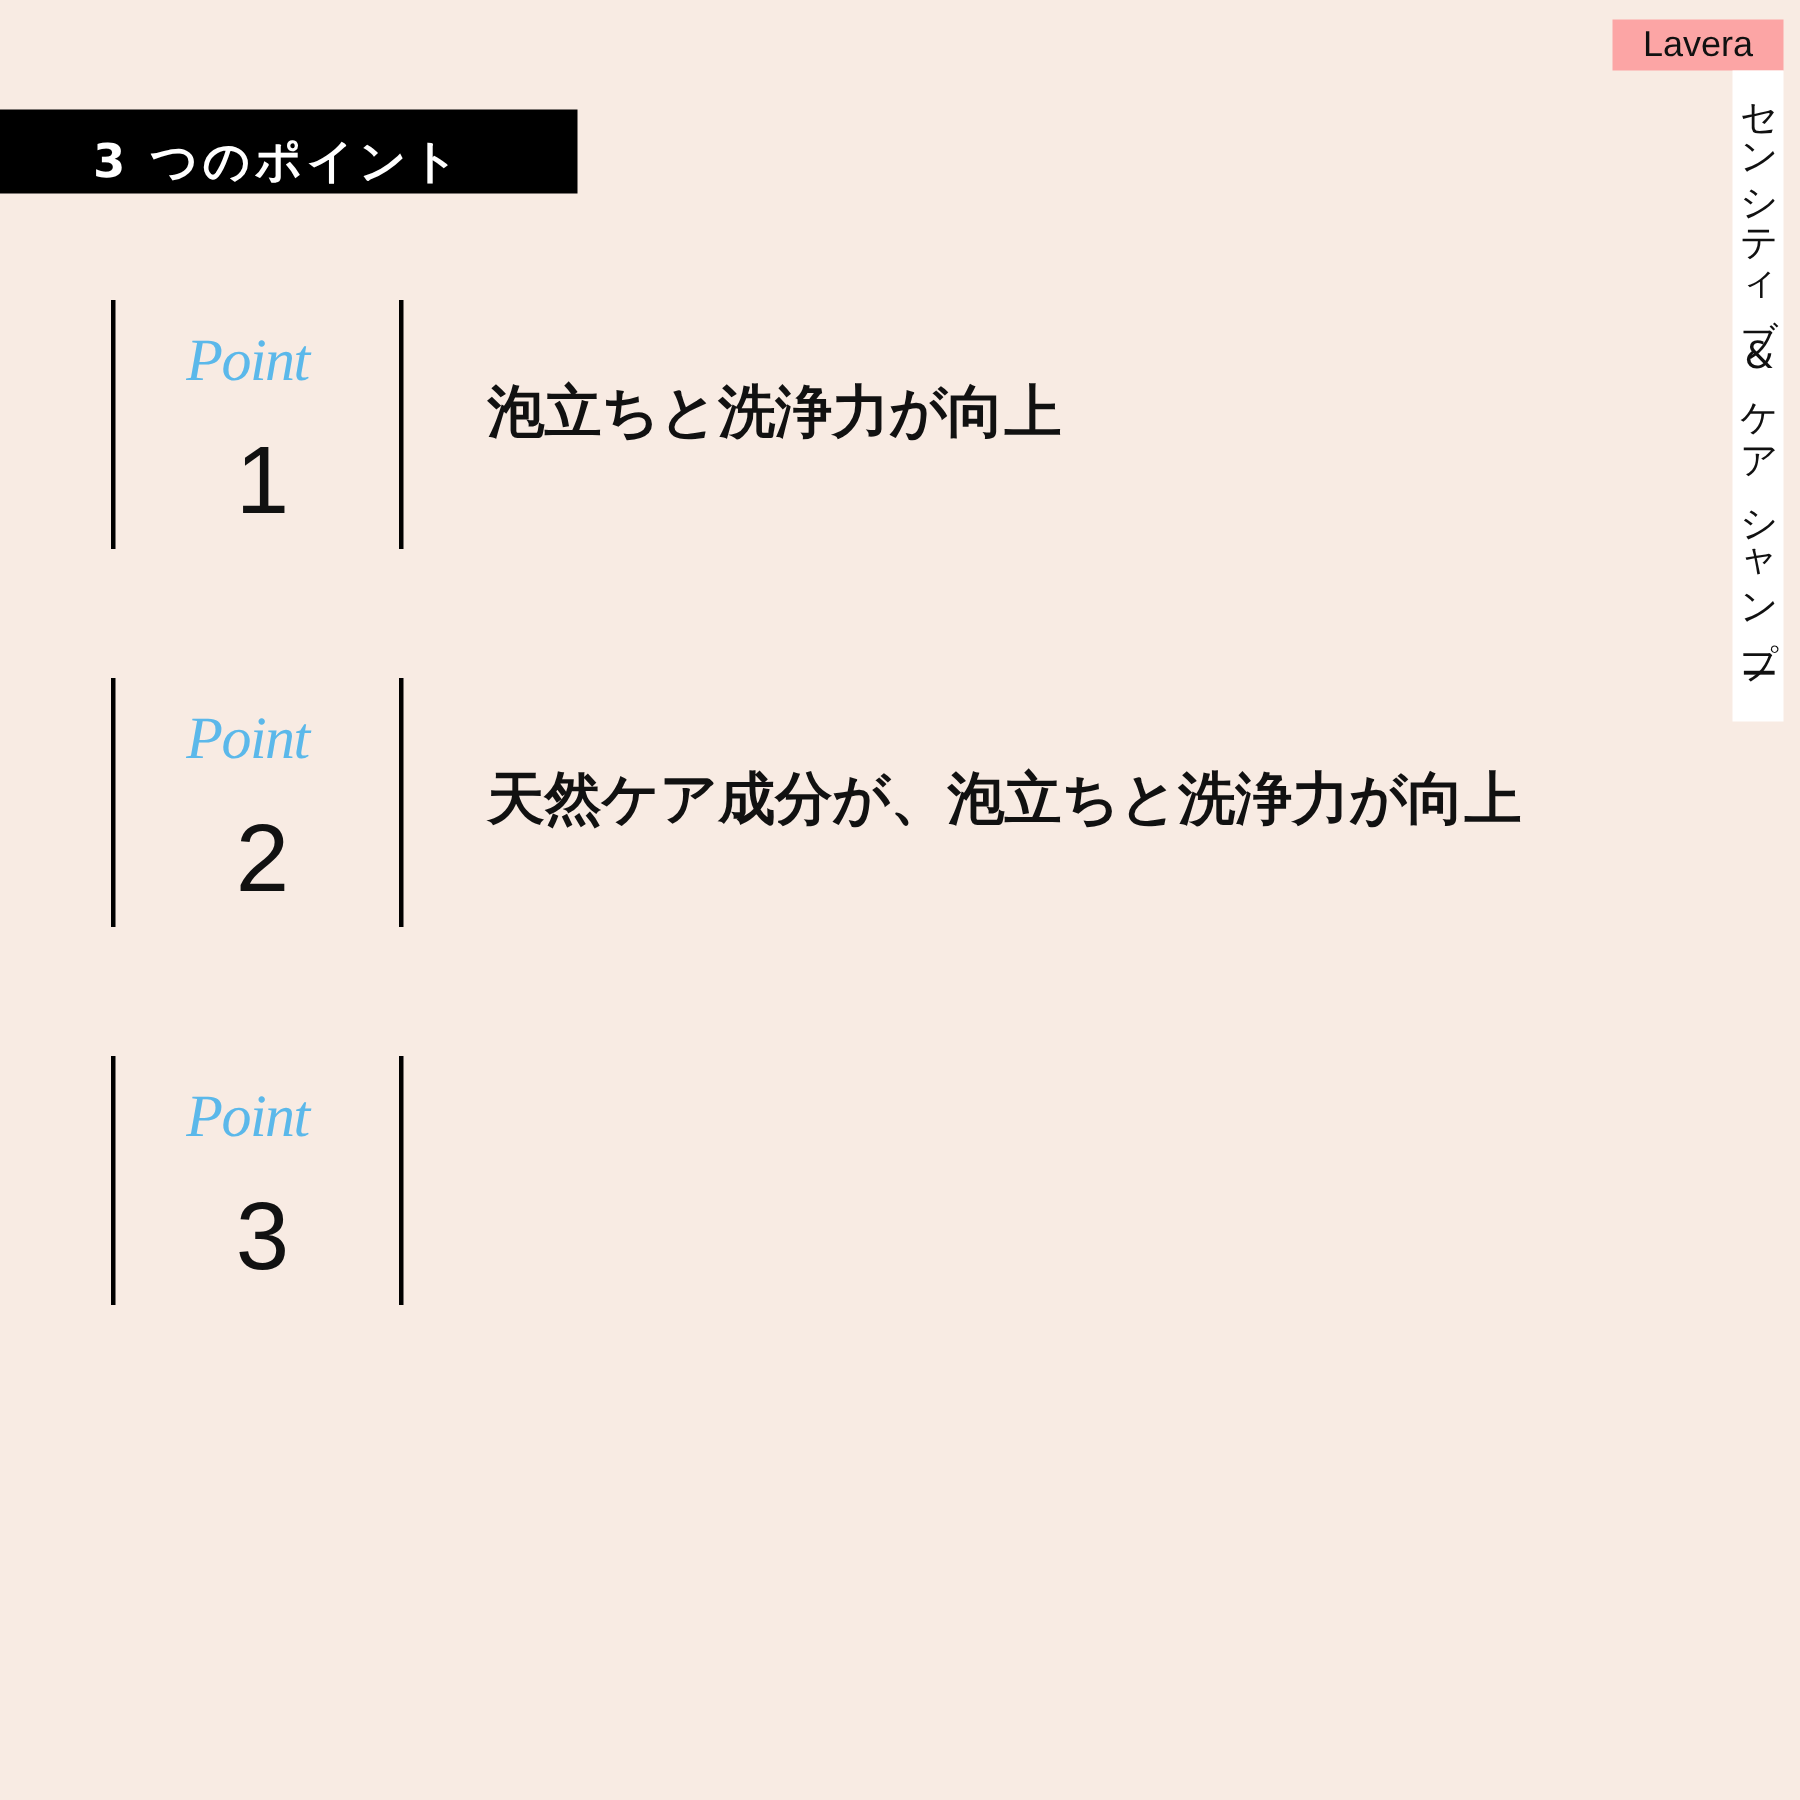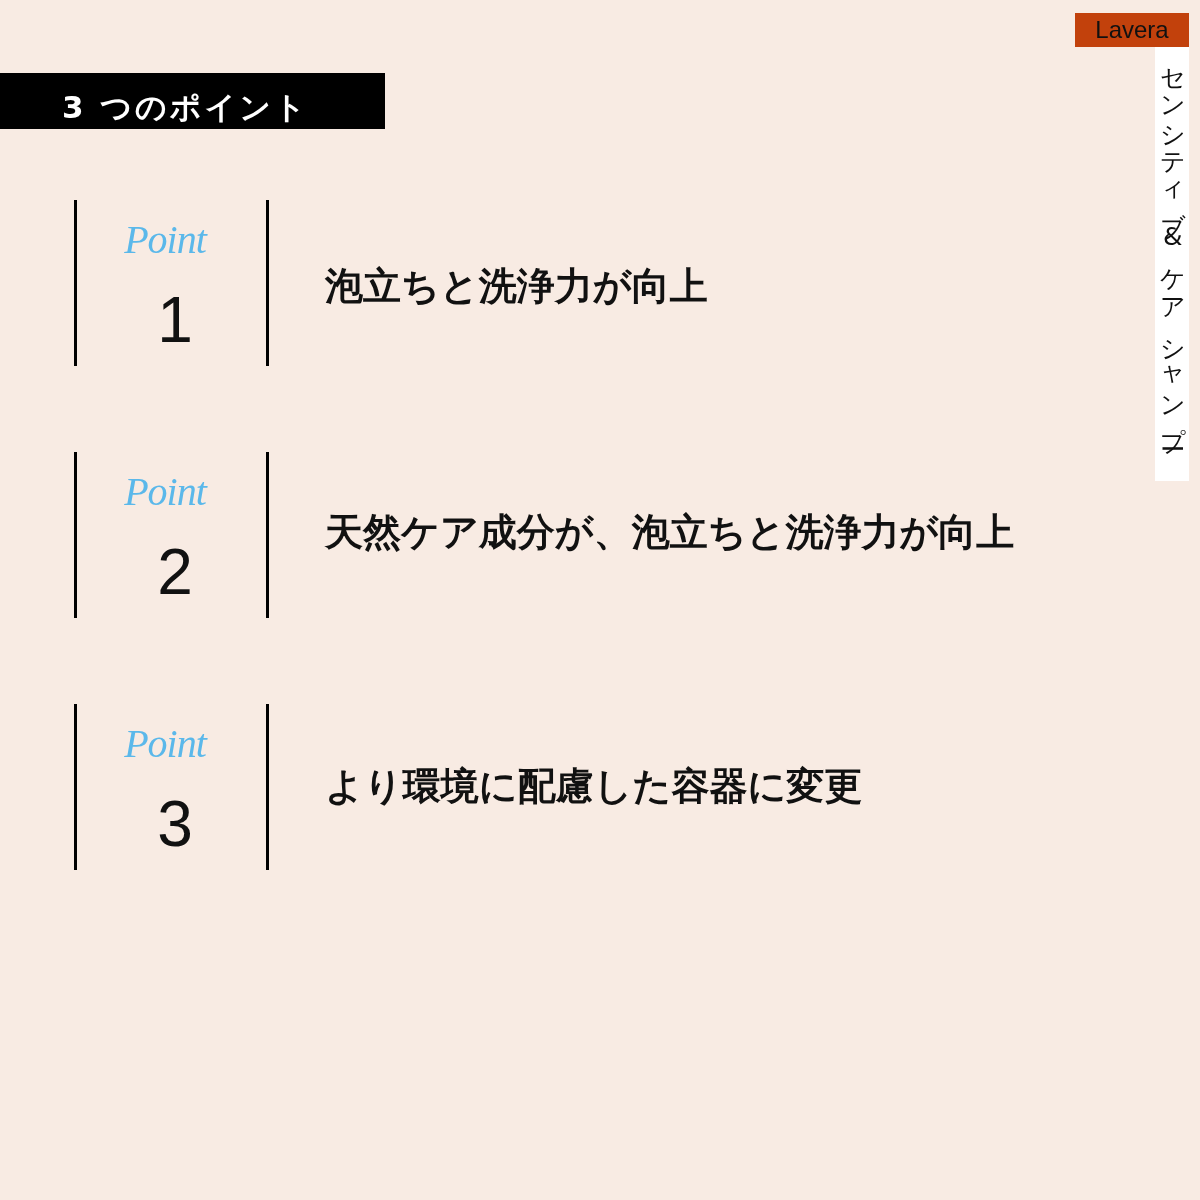--- a/index.html
+++ b/index.html
@@ -10,21 +10,21 @@
     color:#111;
   }
   .banner {
     position:absolute; left:0; top:73px; width:385px; height:56px;
     background:#000; color:#fff;
     font-size:31px; font-weight:bold; letter-spacing:3px;
     display:flex; align-items:flex-end; padding-left:62px; box-sizing:border-box;
   }
   .brand {
     position:absolute; left:1075px; top:13px; width:114px; height:34px;
-    background:#c2410c; color:#111;
+    background:#fca5a5; color:#111;
     font-family:"Liberation Sans",sans-serif; font-size:24px;
     display:flex; align-items:center; justify-content:center;
   }
   .product {
     position:absolute; left:1155px; top:47px; width:34px; height:434px;
     background:#fff;
     display:flex; flex-direction:column; align-items:center;
     padding-top:4px; box-sizing:border-box;
   }
   .product span {
@@ -79,36 +79,33 @@
   <span>ン</span>
   <span>プ</span>
   <span>ー</span>
 </div>
 
 <div class="point" style="top:200px">
   <div class="vline l"></div>
   <div class="vline r"></div>
   <div class="plabel">Point</div>
   <div class="pnum">1</div>
-  <div class="ptext" style="top:60px">
+  <div class="ptext" style="top:48px">
     <div>泡立ちと洗浄力が向上</div>
   </div>
 </div>
 
 <div class="point" style="top:452px">
   <div class="vline l"></div>
   <div class="vline r"></div>
   <div class="plabel">Point</div>
   <div class="pnum">2</div>
   <div class="ptext" style="top:54px">
     <div>天然ケア成分が、泡立ちと洗浄力が向上</div>
   </div>
 </div>
 
 <div class="point" style="top:704px">
   <div class="vline l"></div>
   <div class="vline r"></div>
   <div class="plabel">Point</div>
   <div class="pnum">3</div>
-  <div class="ptext" style="top:56px">
-    <div>より環境に配慮した容器に変更</div>
-  </div>
 </div>
 
 </body></html>

